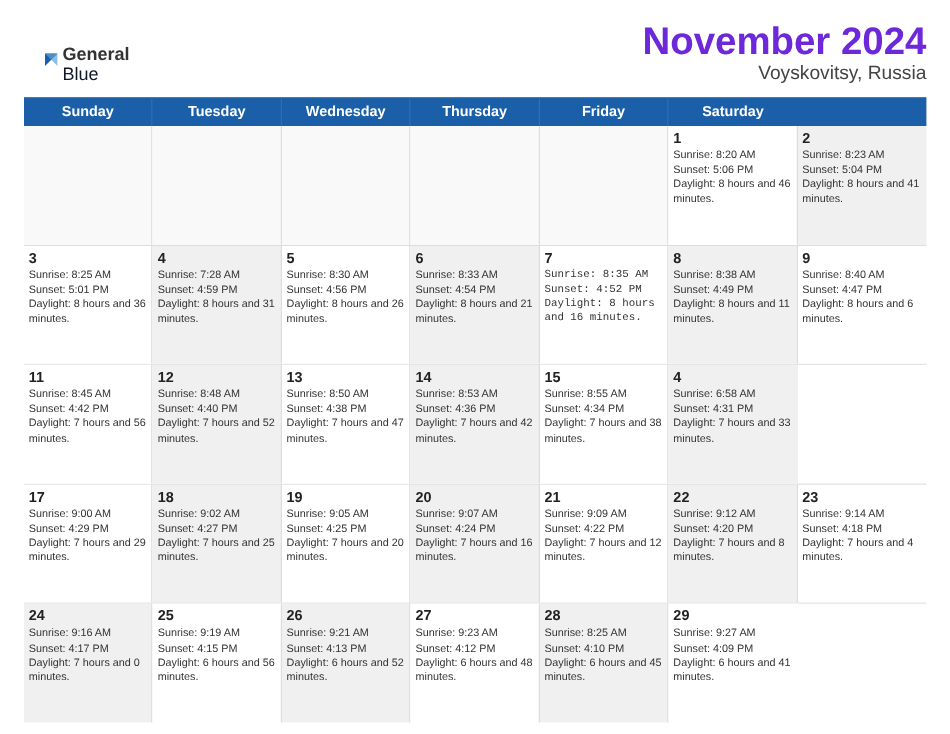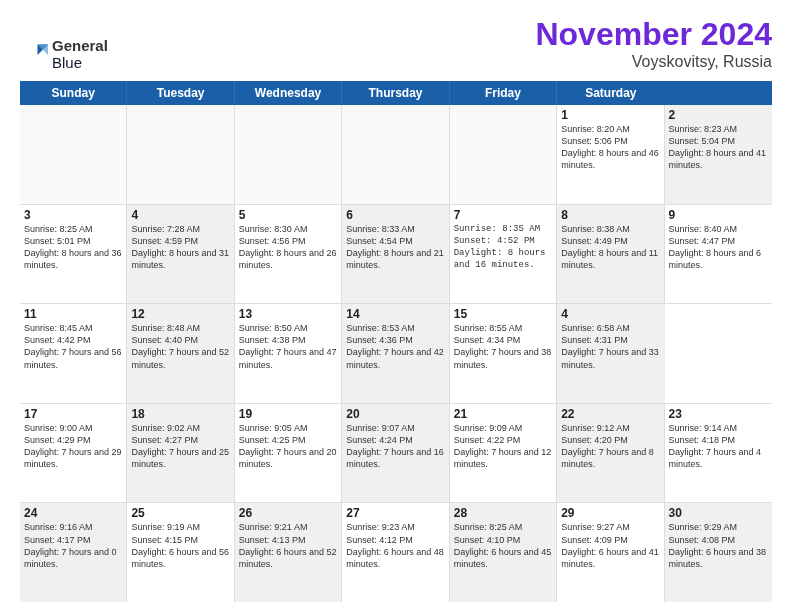--- a/index.html
+++ b/index.html
@@ -322,22 +322,16 @@
             <div class="day-info" style="white-space: pre-line;">Sunrise: 8:25 AM
 Sunset: 4:10 PM
 Daylight: 6 hours and 45 minutes.</div>
           </div>
           <div class="cal-cell">
             <span class="day-num">29</span>
             <div class="day-info" style="white-space: pre-line;">Sunrise: 9:27 AM
 Sunset: 4:09 PM
 Daylight: 6 hours and 41 minutes.</div>
           </div>
-          <div class="cal-cell shaded">
-            <span class="day-num">30</span>
-            <div class="day-info" style="white-space: pre-line;">Sunrise: 9:29 AM
-Sunset: 4:08 PM
-Daylight: 6 hours and 38 minutes.</div>
-          </div>
         </div>
       </div>
   </div>
 </div>
 
 </body></html>

